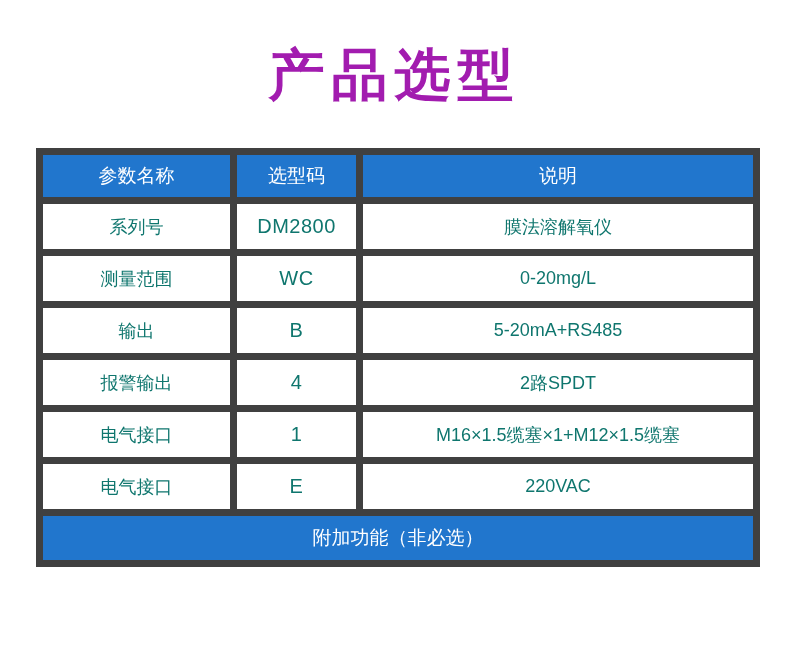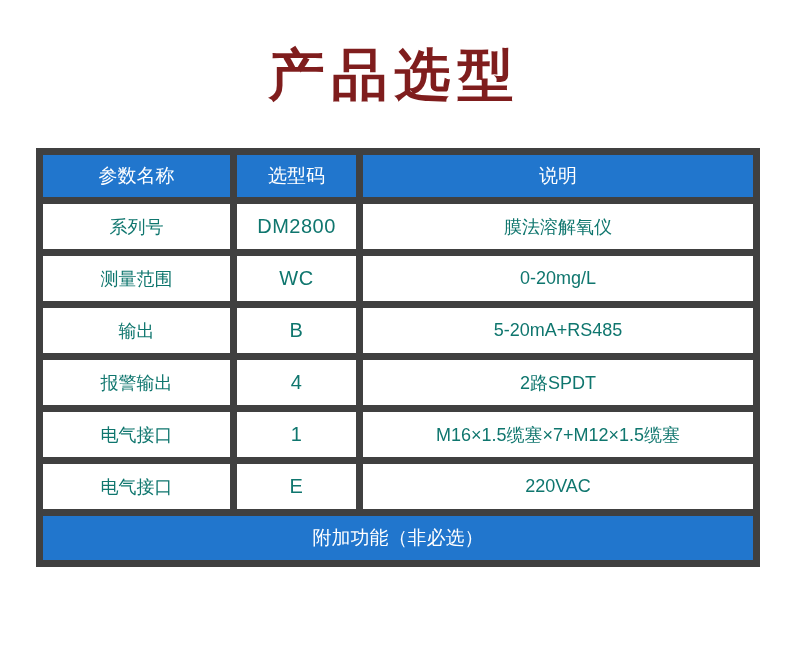--- a/index.html
+++ b/index.html
@@ -17,21 +17,21 @@
   }
   .page-title {
     position: absolute;
     top: 38px;
     left: 0;
     width: 789px;
     text-align: center;
     font-size: 56px;
     font-weight: 900;
     letter-spacing: 7px;
-    color: #7f1d1d;
+    color: #a21caf;
     margin: 0;
   }
   table.spec-table {
     position: absolute;
     left: 36px;
     top: 148px;
     width: 717px;
     border-collapse: collapse;
     table-layout: fixed;
     border: 2px solid #1a1a1a;
@@ -109,21 +109,21 @@
         <td>5-20mA+RS485</td>
       </tr>
       <tr>
         <td>报警输出</td>
         <td class="code-cell">4</td>
         <td>2路SPDT</td>
       </tr>
       <tr>
         <td>电气接口</td>
         <td class="code-cell">1</td>
-        <td>M16×1.5缆塞×7+M12×1.5缆塞</td>
+        <td>M16×1.5缆塞×1+M12×1.5缆塞</td>
       </tr>
       <tr>
         <td>电气接口</td>
         <td class="code-cell">E</td>
         <td>220VAC</td>
       </tr>
       <tr class="section-row">
         <td colspan="3">附加功能（非必选）</td>
       </tr>
     </tbody>

